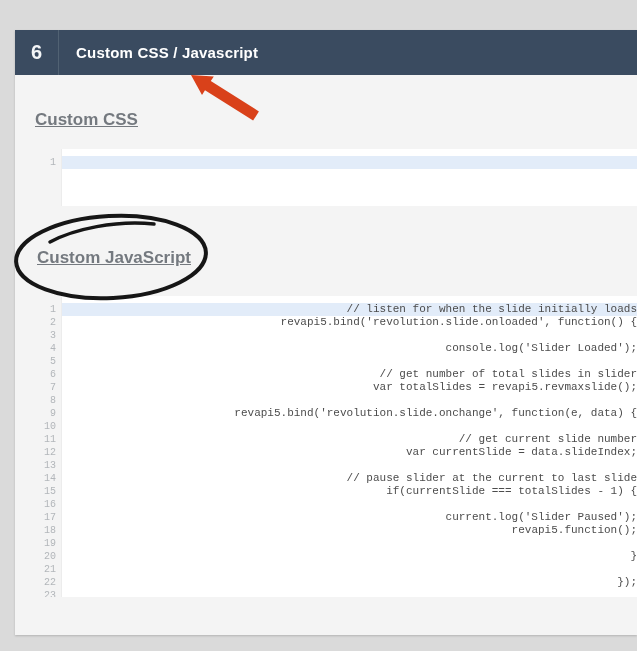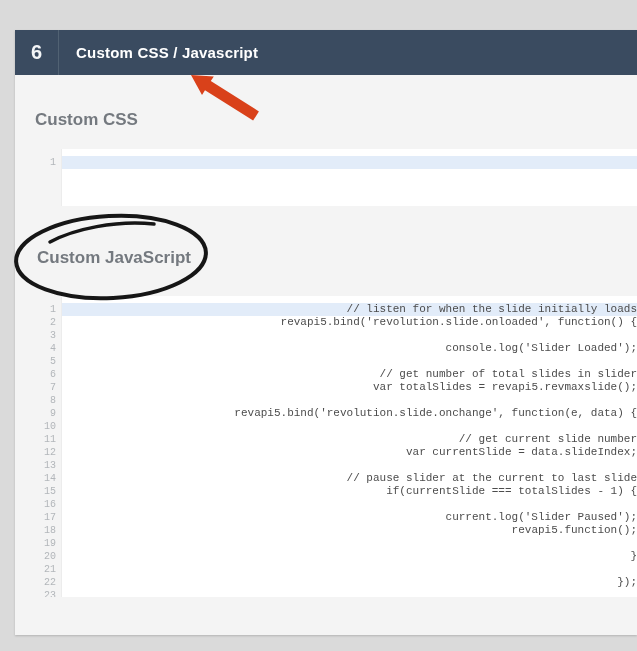--- a/index.html
+++ b/index.html
@@ -25,21 +25,21 @@
     border-right:1px solid #516273;
   }
   .panel-title{
     display:flex;align-items:center;
     padding-left:17px;
     font-size:15px;font-weight:bold;color:#ffffff;
     letter-spacing:0.2px;
   }
   .h{
     position:absolute;margin:0;
-    font-size:17px;font-weight:bold;color:#74797f;
+    font-size:17px;font-weight:bold;color:#74797f;text-decoration:underline;
   }
   .css-h{left:20px;top:80px;}
   .js-h{left:22px;top:218px;}
   .editor{
     position:absolute;left:25px;right:0;
     background:#ffffff;
     display:flex;overflow:hidden;
     font-family:"Liberation Mono","DejaVu Sans Mono",monospace;
     font-size:11px;line-height:13px;color:#4c4c4c;
     cursor:text;

